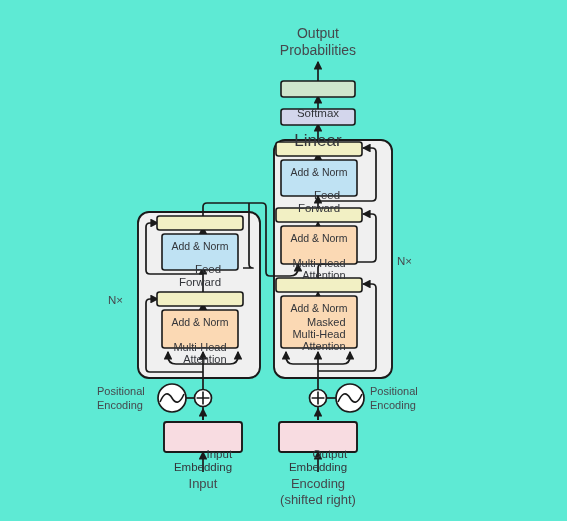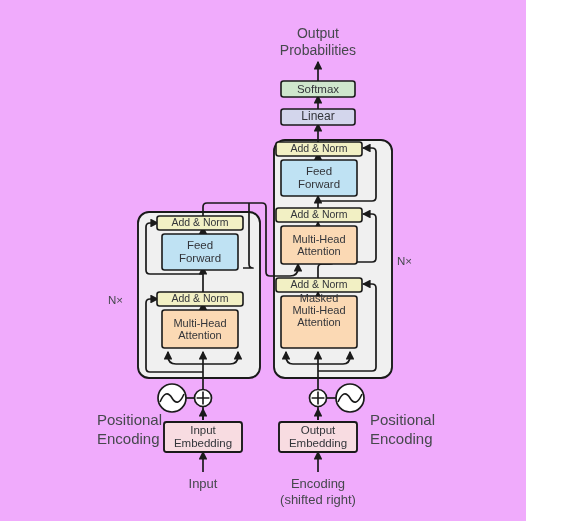--- a/index.html
+++ b/index.html
@@ -7,63 +7,63 @@
     margin: 0;
     padding: 0;
     background: #ffffff;
   }
   body {
     font-family: "Liberation Sans", sans-serif;
     color: #3a3a3a;
   }
   #figure {
     position: relative;
-    width: 526px;
+    width: 567px;
     height: 521px;
-    background: #f0abfc;
+    background: #5eead4;
     overflow: hidden;
   }
   #svg-layer {
     position: absolute;
     left: 0;
     top: 0;
     width: 567px;
     height: 521px;
   }
   .blk-label {
     position: absolute;
     display: flex;
     align-items: center;
     justify-content: center;
-    text-align: center;
+    text-align: right;
     box-sizing: border-box;
     color: #33353a;
     line-height: 1.12;
     pointer-events: none;
     white-space: pre-line;
+    margin-top: 24px;
   }
   .free-label {
     position: absolute;
     text-align: center;
     color: #46484d;
     line-height: 1.2;
     white-space: pre-line;
   }
   .nx-label {
     position: absolute;
     color: #46484d;
     font-size: 11.5px;
   }
   .pe-label {
     position: absolute;
     color: #46484d;
-    font-size: 15px;
+    font-size: 11px;
     line-height: 1.25;
     white-space: pre-line;
-    margin-top: 26px;
   }
 </style>
 </head>
 <body>
 
 <div id="figure">
 
   <svg id="svg-layer" viewBox="0 0 567 521">
     <defs>
       <marker id="arrow" viewBox="0 0 10 10" refX="8.6" refY="5" markerWidth="5.2" markerHeight="5.2" orient="auto-start-reverse">
@@ -163,21 +163,21 @@
       <rect x="279" y="422" width="78" height="30" rx="2.5" ry="2.5" fill="#f8dce1" stroke="#1a1a1a" stroke-width="1.9"></rect>
 
     </g>
   </svg>
 
   <div class="free-label" style="left:248px; top:25px; width:140px; font-size:14px;">Output
 Probabilities</div>
 
   <div class="blk-label" style="left:281px; top:81px; width:74px; height:16px; font-size:11.5px;">Softmax</div>
 
-  <div class="blk-label" style="left:281px; top:109px; width:74px; height:16px; font-size:12px;">Linear</div>
+  <div class="blk-label" style="left:281px; top:109px; width:74px; height:16px; font-size:17px;">Linear</div>
 
   <div class="blk-label" style="left:276px; top:142px; width:86px; height:14px; font-size:10.5px;">Add &amp; Norm</div>
   <div class="blk-label" style="left:281px; top:160px; width:76px; height:36px; font-size:11.5px;">Feed
 Forward</div>
   <div class="blk-label" style="left:276px; top:208px; width:86px; height:14px; font-size:10.5px;">Add &amp; Norm</div>
   <div class="blk-label" style="left:281px; top:226px; width:76px; height:38px; font-size:11px;">Multi-Head
 Attention</div>
   <div class="blk-label" style="left:276px; top:278px; width:86px; height:14px; font-size:10.5px;">Add &amp; Norm</div>
   <div class="blk-label" style="left:281px; top:284px; width:76px; height:52px; font-size:11px;">Masked
 Multi-Head

